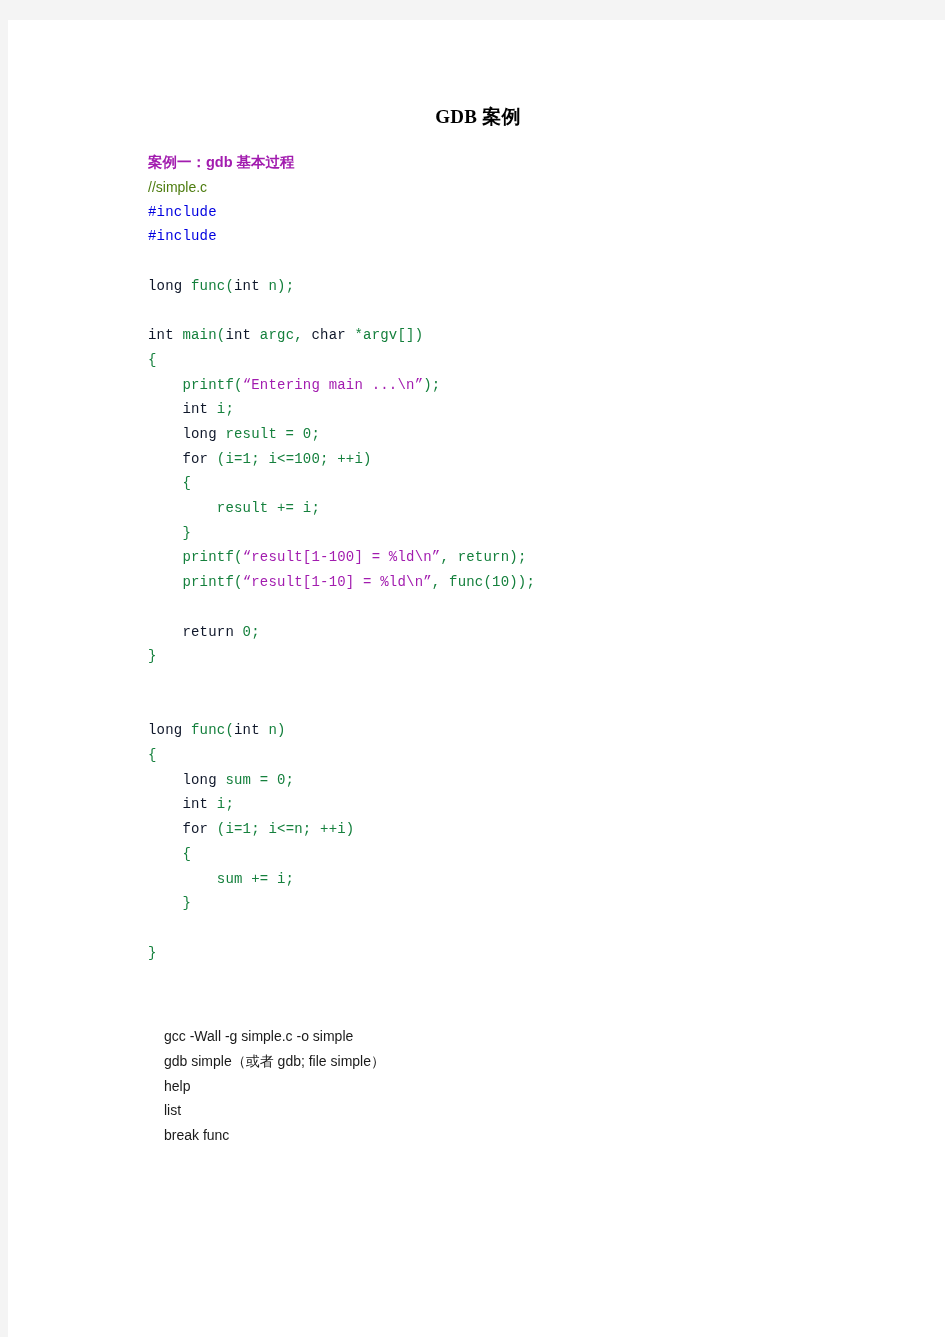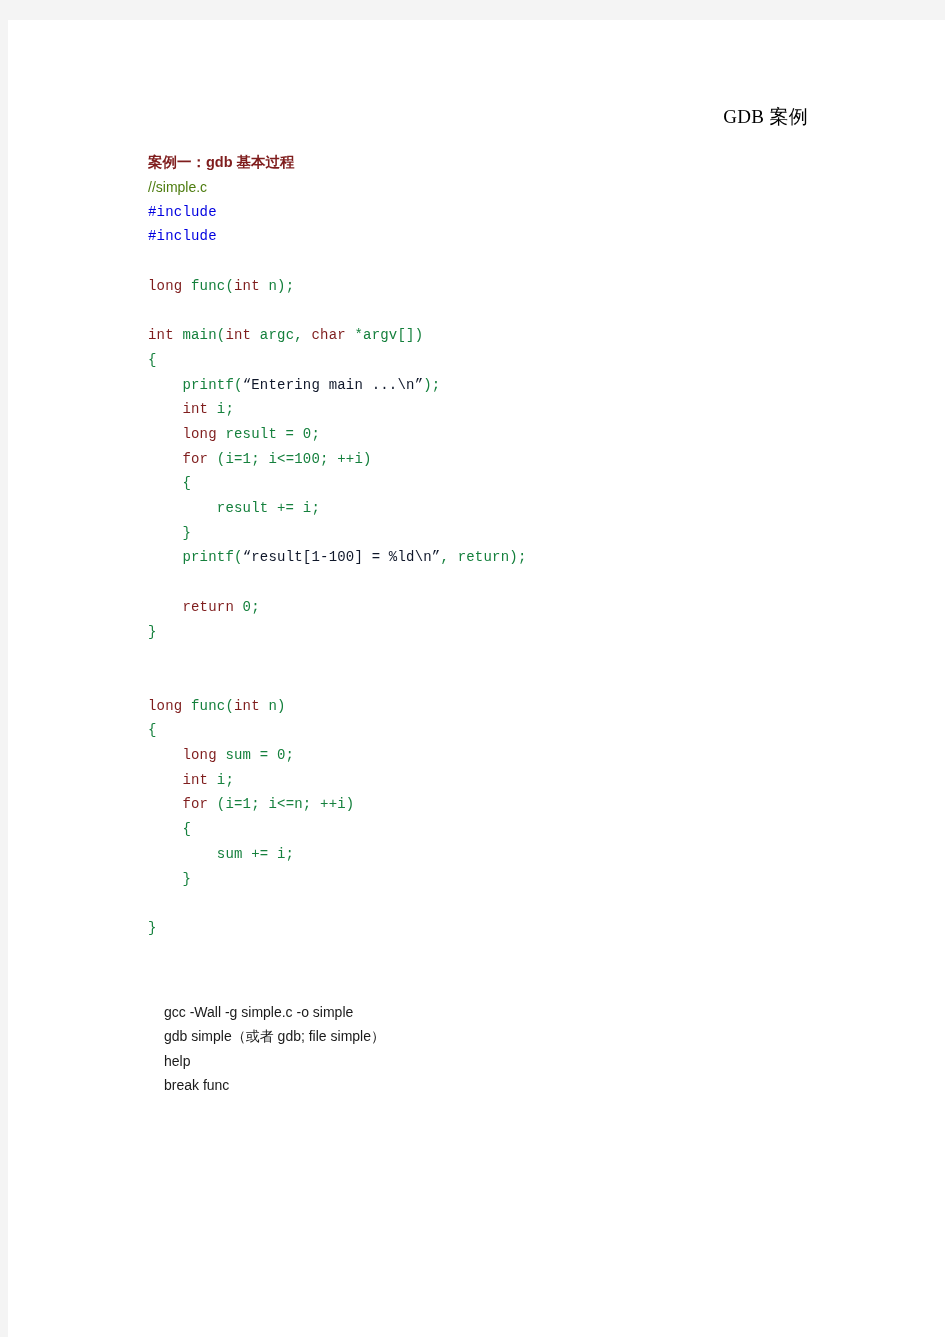--- a/index.html
+++ b/index.html
@@ -29,37 +29,37 @@
   #content {
     position: absolute;
     left: 140px;
     top: 80px;
     width: 700px;
   }
 
   
   .doc-title {
     font-family: "Liberation Serif", serif;
-    font-weight: normal;
+    font-weight: bold;
     font-size: 19px;
     color: #000000;
-    text-align: right;
+    text-align: center;
     margin: 0;
     padding: 0 0 0 0;
     width: 660px;
     line-height: 34px;
     letter-spacing: 0.3px;
   }
 
   
   .section-heading {
     font-family: "Liberation Sans", sans-serif;
     font-weight: bold;
     font-size: 14.5px;
-    color: #7f1d1d;
+    color: #a21caf;
     margin: 16px 0 0 0;
     line-height: 25px;
     white-space: pre;
   }
 
   
   .plain-line {
     font-family: "Liberation Sans", sans-serif;
     font-size: 14px;
     color: #4d7c0f;
@@ -77,23 +77,23 @@
     font-size: 14px;
     line-height: 24.7px;
     color: #000000;
     white-space: pre;
     min-height: 24.7px;
     letter-spacing: 0.2px;
   }
   .code-line.blank {
     color: transparent;
   }
-  .tok-kw   { color: #7f1d1d; }
+  .tok-kw   { color: #0f172a; }
   .tok-pre  { color: #0000e0; }
-  .tok-str  { color: #0f172a; }
+  .tok-str  { color: #a21caf; }
   .tok-pln  { color: #15803d; }
 
   
   .cmd-block {
     margin: 16px;
     padding: 0;
   }
   .cmd-line {
     font-family: "Liberation Sans", sans-serif;
     font-size: 14px;
@@ -125,20 +125,21 @@
         <div class="code-line"><span class="tok-kw">int</span><span class="tok-pln"> main(</span><span class="tok-kw">int</span><span class="tok-pln"> argc, </span><span class="tok-kw">char</span><span class="tok-pln"> *argv[])</span></div>
         <div class="code-line"><span class="tok-pln">{</span></div>
         <div class="code-line"><span class="tok-pln">    printf(</span><span class="tok-str">“Entering main ...\n”</span><span class="tok-pln">);</span></div>
         <div class="code-line"><span class="tok-pln">    </span><span class="tok-kw">int</span><span class="tok-pln"> i;</span></div>
         <div class="code-line"><span class="tok-pln">    </span><span class="tok-kw">long</span><span class="tok-pln"> result = 0;</span></div>
         <div class="code-line"><span class="tok-pln">    </span><span class="tok-kw">for</span><span class="tok-pln"> (i=1; i&lt;=100; ++i)</span></div>
         <div class="code-line"><span class="tok-pln">    {</span></div>
         <div class="code-line"><span class="tok-pln">        result += i;</span></div>
         <div class="code-line"><span class="tok-pln">    }</span></div>
         <div class="code-line"><span class="tok-pln">    printf(</span><span class="tok-str">“result[1-100] = %ld\n”</span><span class="tok-pln">, return);</span></div>
+        <div class="code-line"><span class="tok-pln">    printf(</span><span class="tok-str">“result[1-10] = %ld\n”</span><span class="tok-pln">, func(10));</span></div>
         <div class="code-line blank">&nbsp;</div>
         <div class="code-line"><span class="tok-pln">    </span><span class="tok-kw">return</span><span class="tok-pln"> 0;</span></div>
         <div class="code-line"><span class="tok-pln">}</span></div>
         <div class="code-line blank">&nbsp;</div>
         <div class="code-line blank">&nbsp;</div>
         <div class="code-line"><span class="tok-kw">long</span><span class="tok-pln"> func(</span><span class="tok-kw">int</span><span class="tok-pln"> n)</span></div>
         <div class="code-line"><span class="tok-pln">{</span></div>
         <div class="code-line"><span class="tok-pln">    </span><span class="tok-kw">long</span><span class="tok-pln"> sum = 0;</span></div>
         <div class="code-line"><span class="tok-pln">    </span><span class="tok-kw">int</span><span class="tok-pln"> i;</span></div>
         <div class="code-line"><span class="tok-pln">    </span><span class="tok-kw">for</span><span class="tok-pln"> (i=1; i&lt;=n; ++i)</span></div>
@@ -148,17 +149,18 @@
         <div class="code-line blank">&nbsp;</div>
         <div class="code-line"><span class="tok-pln">}</span></div>
       </div>
 
     <div class="spacer-lg"></div>
 
     <div class="cmd-block" id="cmd-block">
         <div class="cmd-line">gcc -Wall -g simple.c -o simple</div>
         <div class="cmd-line">gdb simple（或者 gdb; file simple）</div>
         <div class="cmd-line">help</div>
+        <div class="cmd-line">list</div>
         <div class="cmd-line">break func</div>
       </div>
 
   </div>
 </div>
 
 </body></html>

